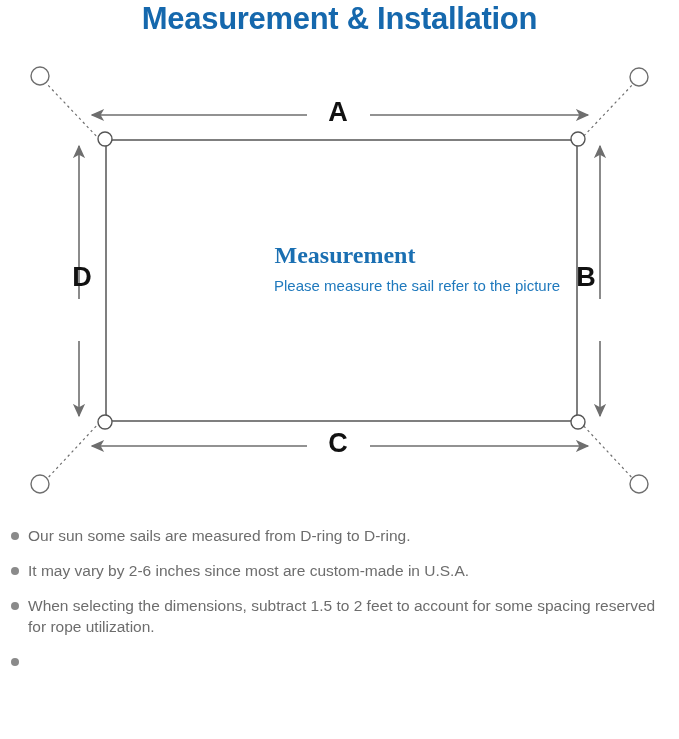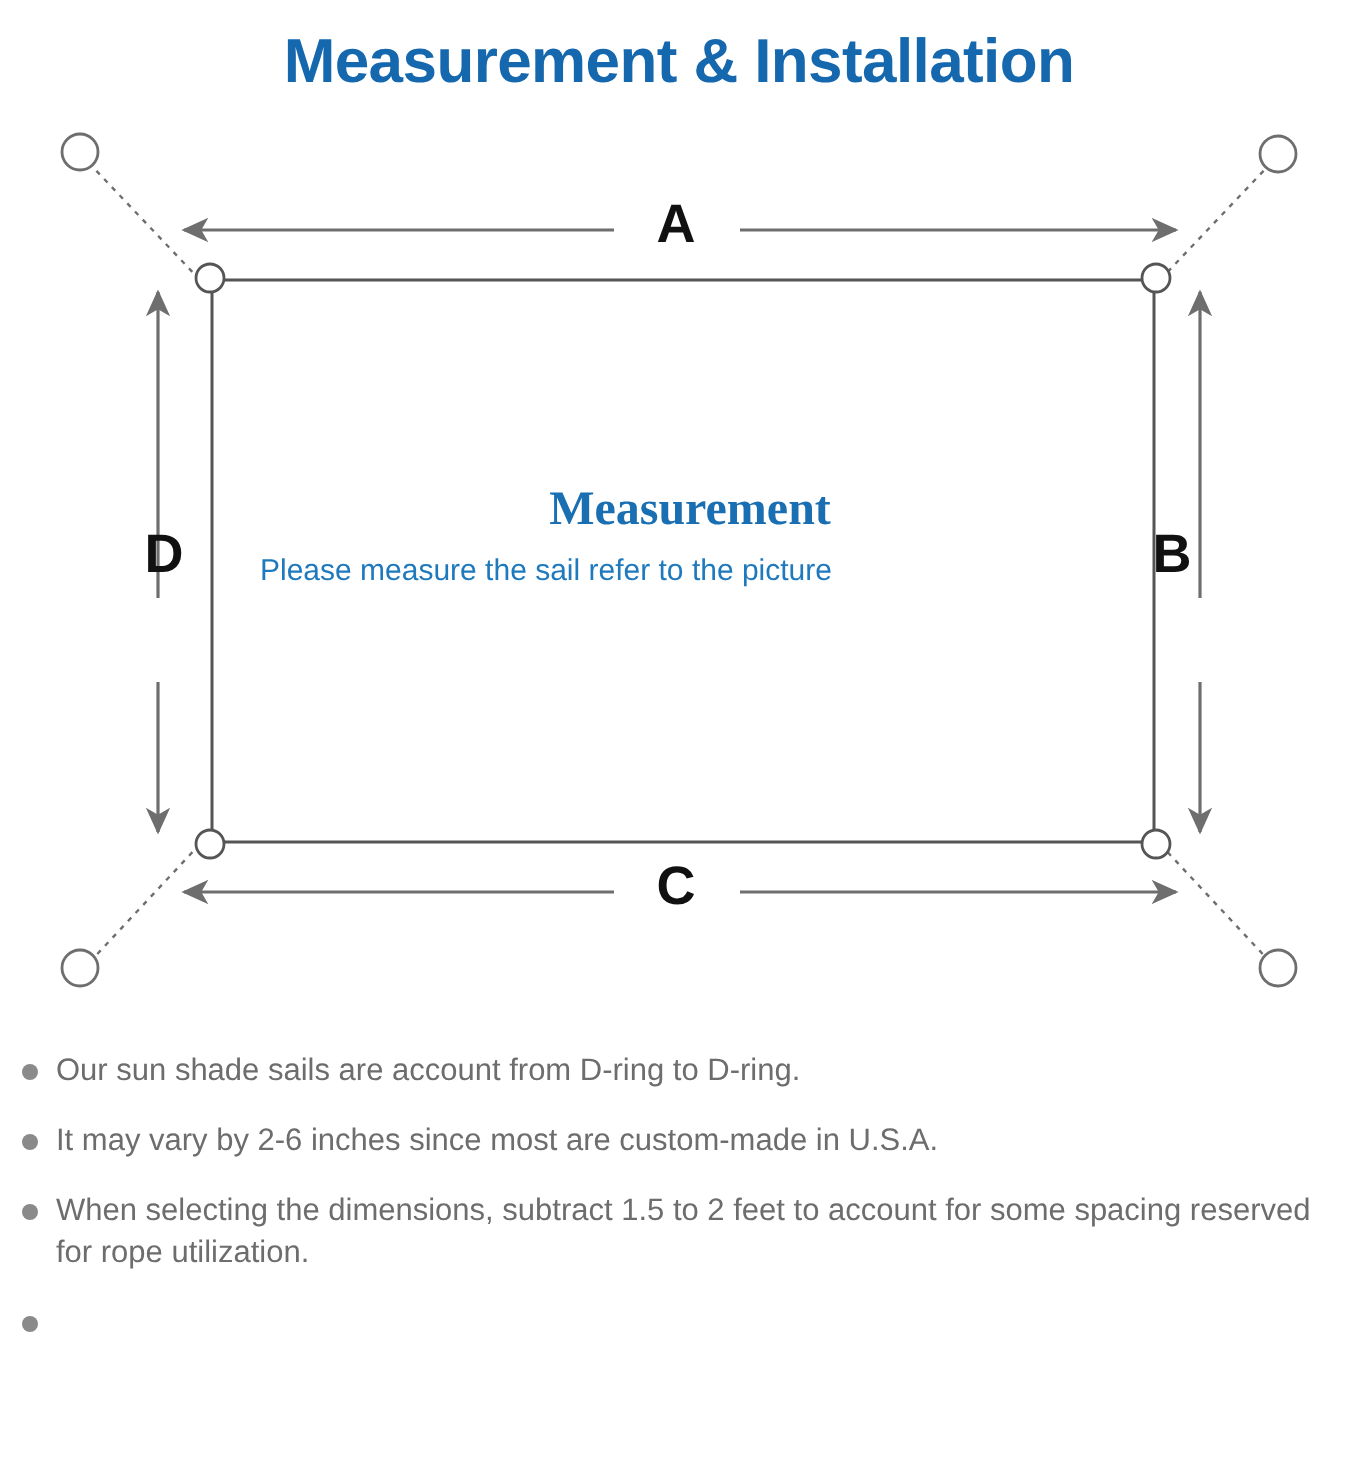--- a/index.html
+++ b/index.html
@@ -28,21 +28,20 @@
     left: 0;
     top: 0;
     width: 679px;
     text-align: center;
     font-size: 31px;
     font-weight: bold;
     color: #1568AD;
     letter-spacing: -0.3px;
     line-height: 38px;
     font-family: "Liberation Sans", sans-serif;
-    margin-top: 12px;
   }
 
   
   .diagram {
     position: absolute;
     left: 0;
     top: 45px;
   }
 
   
@@ -69,21 +68,21 @@
     font-size: 24px;
     font-weight: bold;
     color: #1A6FB2;
     font-family: Liberation Serif, serif;
   }
   .center-sub {
     position: absolute;
     left: 130px;
     top: 277px;
     width: 430px;
-    text-align: left;
+    text-align: right;
     font-size: 15px;
     color: #1F79BD;
     font-family: "Liberation Sans", sans-serif;
   }
 
   
   .notes {
     position: absolute;
     left: 0;
     top: 525px;
@@ -174,21 +173,21 @@
   <div class="dim-label" id="label-B">B</div>
   <div class="dim-label" id="label-C">C</div>
   <div class="dim-label" id="label-D">D</div>
 
   <div class="center-heading">Measurement</div>
   <div class="center-sub">Please measure the sail refer to the picture</div>
 
   <div class="notes">
     <div class="note-item">
       <span class="note-bullet"></span>
-      <span>Our sun shade sails are account from D-ring to D-ring.</span>
+      <span>Our sun some sails are measured from D-ring to D-ring.</span>
     </div>
     <div class="note-item">
       <span class="note-bullet"></span>
       <span>It may vary by 2-6 inches since most are custom-made in U.S.A.</span>
     </div>
     <div class="note-item">
       <span class="note-bullet"></span>
       <span>When selecting the dimensions, subtract 1.5 to 2 feet to account for some spacing reserved for rope utilization.</span>
     </div>
     <div class="note-item">

